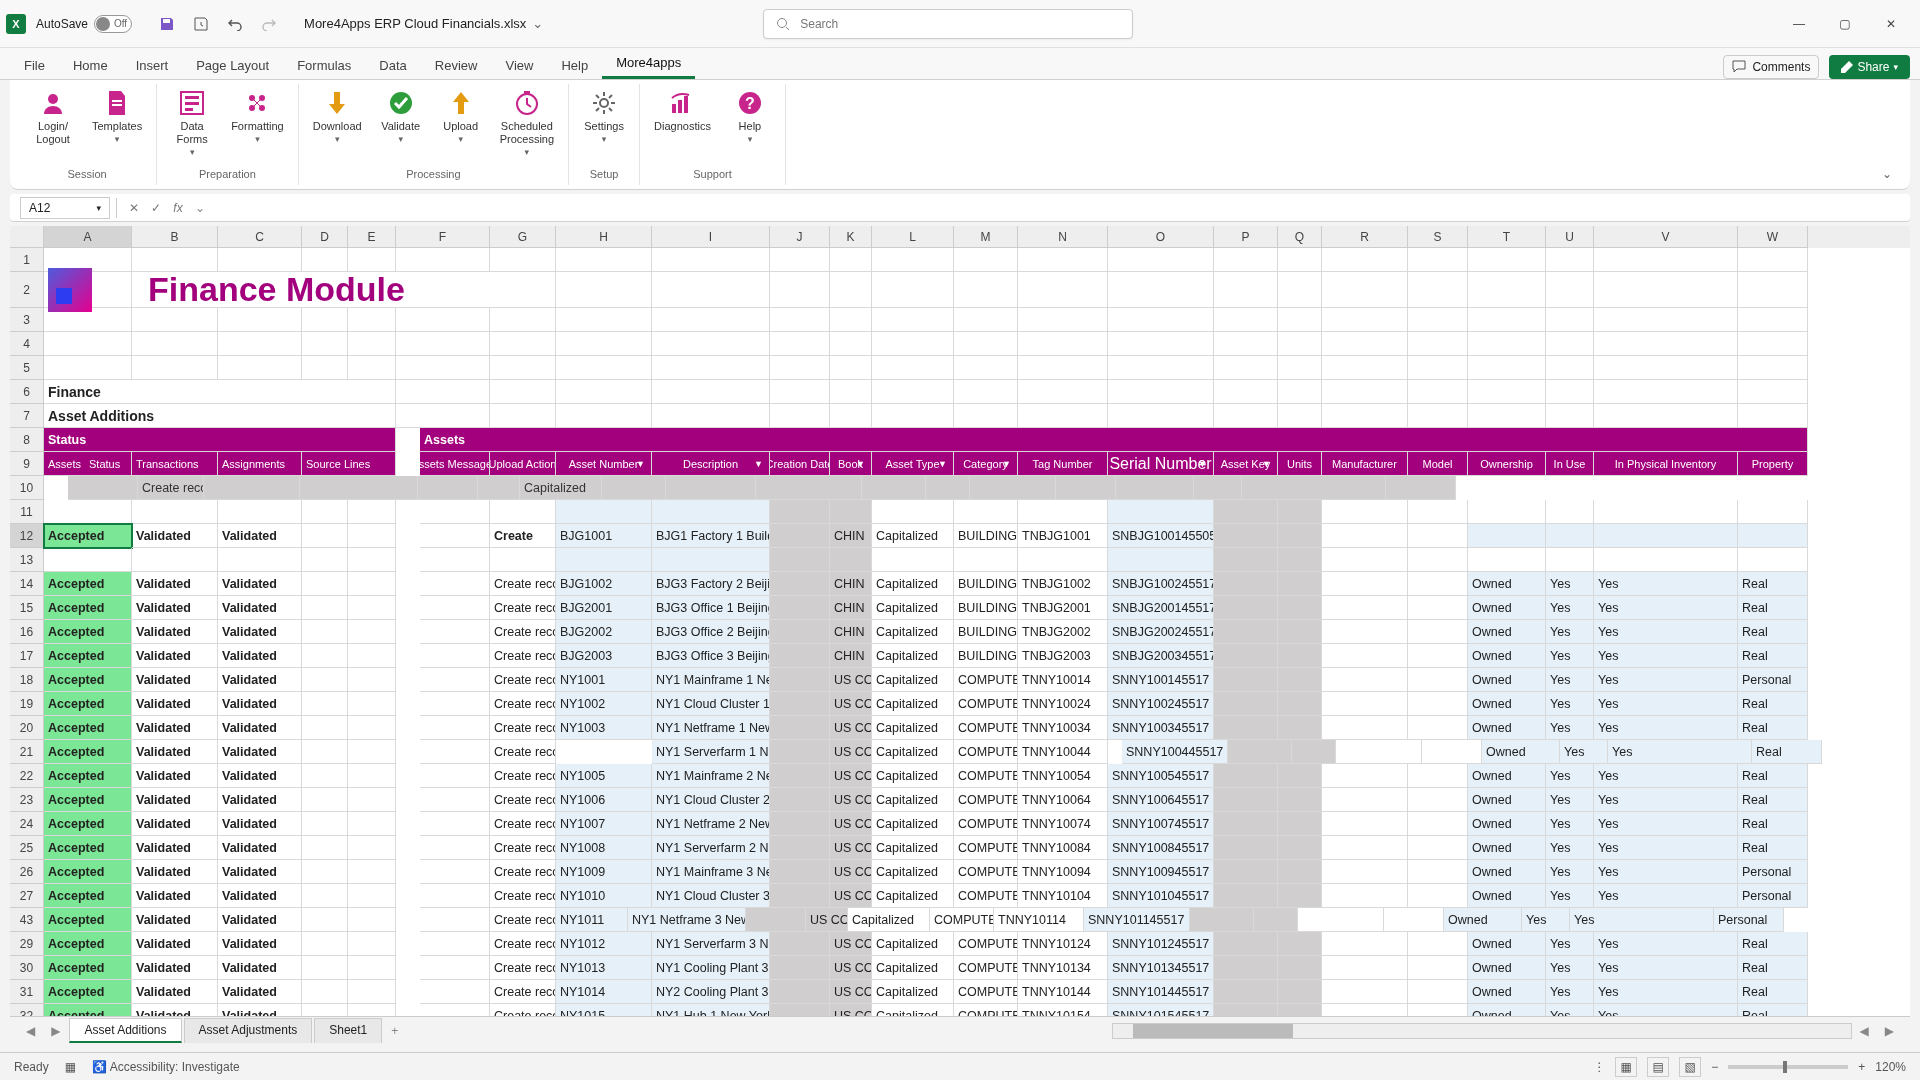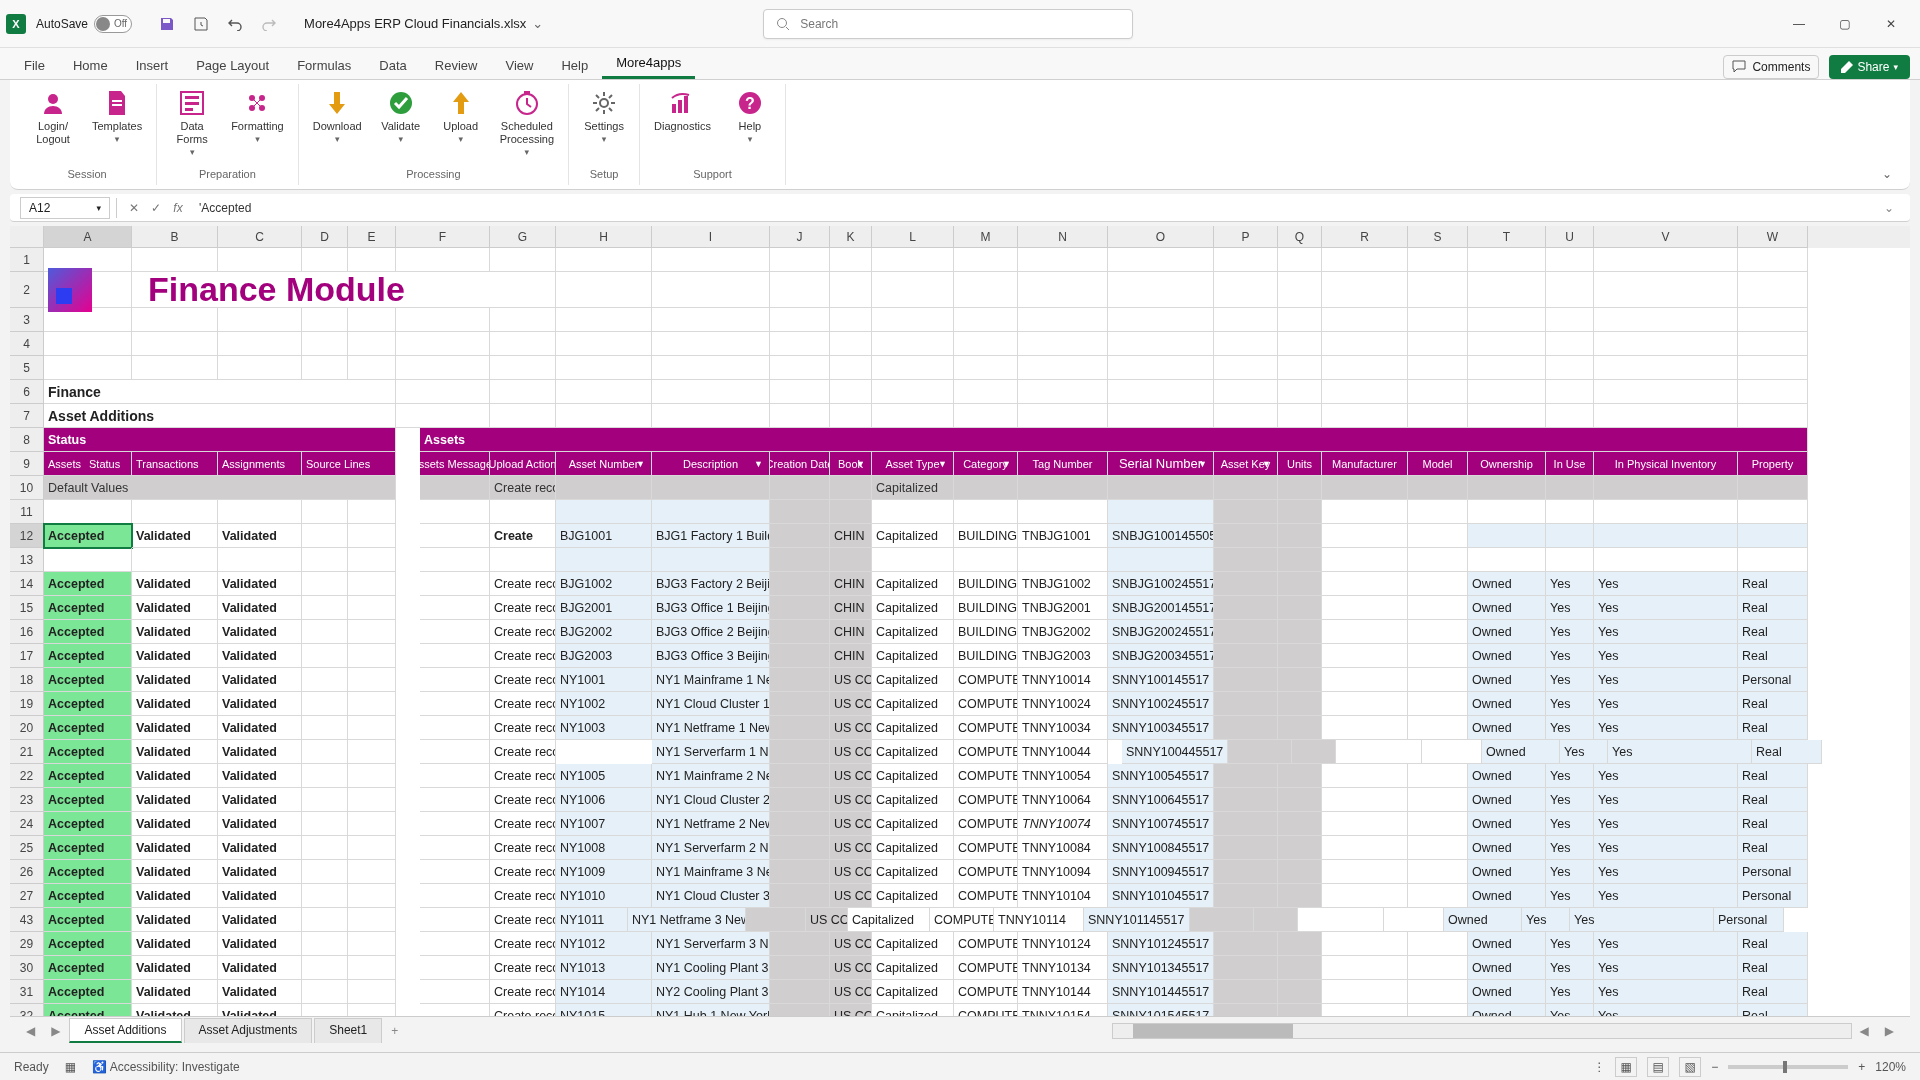--- a/index.html
+++ b/index.html
@@ -305,21 +305,20 @@
 
 <div class="fbar">
   <div class="namebox">
     <span>A12</span>
     <span style="font-size:9px;">▾</span>
   </div>
   <div style="width:1px;height:20px;background:#ccc;margin:0 6px;"></div>
   <div class="f-btn">✕</div>
   <div class="f-btn">✓</div>
   <div class="f-btn"><i>fx</i></div>
-  <div class="f-input"><span>'Accepted</span></div>
   <div class="fbar-expand">⌄</div>
 </div>
 
 <div class="grid-wrap">
   <div class="corner"></div>
   <div class="col-headers" id="colheaders">
       <div class="ch active" style="width: 88px;">A</div>
       <div class="ch" style="width: 86px;">B</div>
       <div class="ch" style="width: 84px;">C</div>
       <div class="ch" style="width: 46px;">D</div>
@@ -561,32 +560,31 @@
         <div class="cell" style="width: 24px; border: none;"></div>
         <div class="cell h-sub" style="width: 70px; justify-content: center; font-size: 11px;">Assets  Messages</div>
         <div class="cell h-sub" style="width: 66px; justify-content: center; font-size: 11px;">Upload Action</div>
         <div class="cell h-sub fd" style="width: 96px; justify-content: center; font-size: 11px;">Asset Number</div>
         <div class="cell h-sub fd" style="width: 118px; justify-content: center; font-size: 11px;">Description</div>
         <div class="cell h-sub" style="width: 60px; justify-content: center; font-size: 11px;">Creation Date</div>
         <div class="cell h-sub fd" style="width: 42px; justify-content: center; font-size: 11px;">Book</div>
         <div class="cell h-sub fd" style="width: 82px; justify-content: center; font-size: 11px;">Asset Type</div>
         <div class="cell h-sub fd" style="width: 64px; justify-content: center; font-size: 11px;">Category</div>
         <div class="cell h-sub" style="width: 90px; justify-content: center; font-size: 11px;">Tag Number</div>
-        <div class="cell h-sub fd" style="width: 106px; justify-content: center; font-size: 13px;">Serial Number</div>
+        <div class="cell h-sub fd" style="width: 106px; justify-content: center; font-size: 16px;">Serial Number</div>
         <div class="cell h-sub fd" style="width: 64px; justify-content: center; font-size: 11px;">Asset Key</div>
         <div class="cell h-sub" style="width: 44px; justify-content: center; font-size: 11px;">Units</div>
         <div class="cell h-sub" style="width: 86px; justify-content: center; font-size: 11px;">Manufacturer</div>
         <div class="cell h-sub" style="width: 60px; justify-content: center; font-size: 11px;">Model</div>
         <div class="cell h-sub" style="width: 78px; justify-content: center; font-size: 11px;">Ownership</div>
         <div class="cell h-sub" style="width: 48px; justify-content: center; font-size: 11px;">In Use</div>
         <div class="cell h-sub" style="width: 144px; justify-content: center; font-size: 11px;">In Physical Inventory</div>
         <div class="cell h-sub" style="width: 70px; justify-content: center; font-size: 11px;">Property</div>
       </div>
       <div class="row">
-        <div class="cell h-grey" style="width: 352px;">Default Values</div>
         <div class="cell" style="width: 24px; border: none;"></div>
         <div class="cell h-grey" style="width: 70px;"></div>
         <div class="cell h-grey" style="width: 66px;">Create records</div>
         <div class="cell h-grey" style="width: 96px;"></div>
         <div class="cell h-grey" style="width: 118px;"></div>
         <div class="cell h-grey" style="width: 60px;"></div>
         <div class="cell h-grey" style="width: 42px;"></div>
         <div class="cell h-grey" style="width: 82px;">Capitalized</div>
         <div class="cell h-grey" style="width: 64px;"></div>
         <div class="cell h-grey" style="width: 90px;"></div>
@@ -946,21 +944,21 @@
         <div class="cell" style="width: 48px;"></div>
         <div class="cell" style="width: 24px; border: none;"></div>
         <div class="cell" style="width: 70px;"></div>
         <div class="cell" style="width: 66px;">Create record</div>
         <div class="cell lightblue" style="width: 96px;">NY1007</div>
         <div class="cell lightblue" style="width: 118px;">NY1 Netframe 2 New York</div>
         <div class="cell dark-col" style="width: 60px;"></div>
         <div class="cell dark-col" style="width: 42px;">US CO</div>
         <div class="cell" style="width: 82px;">Capitalized</div>
         <div class="cell" style="width: 64px;">COMPUTE</div>
-        <div class="cell" style="width: 90px; font-style: italic;">TNNY10074</div>
+        <div class="cell" style="width: 90px;">TNNY10074</div>
         <div class="cell lightblue" style="width: 106px;">SNNY100745517</div>
         <div class="cell dark-col" style="width: 64px;"></div>
         <div class="cell dark-col" style="width: 44px;"></div>
         <div class="cell" style="width: 86px;"></div>
         <div class="cell" style="width: 60px;"></div>
         <div class="cell lightblue" style="width: 78px;">Owned</div>
         <div class="cell lightblue" style="width: 48px;">Yes</div>
         <div class="cell lightblue" style="width: 144px;">Yes</div>
         <div class="cell lightblue" style="width: 70px;">Real</div>
       </div>

